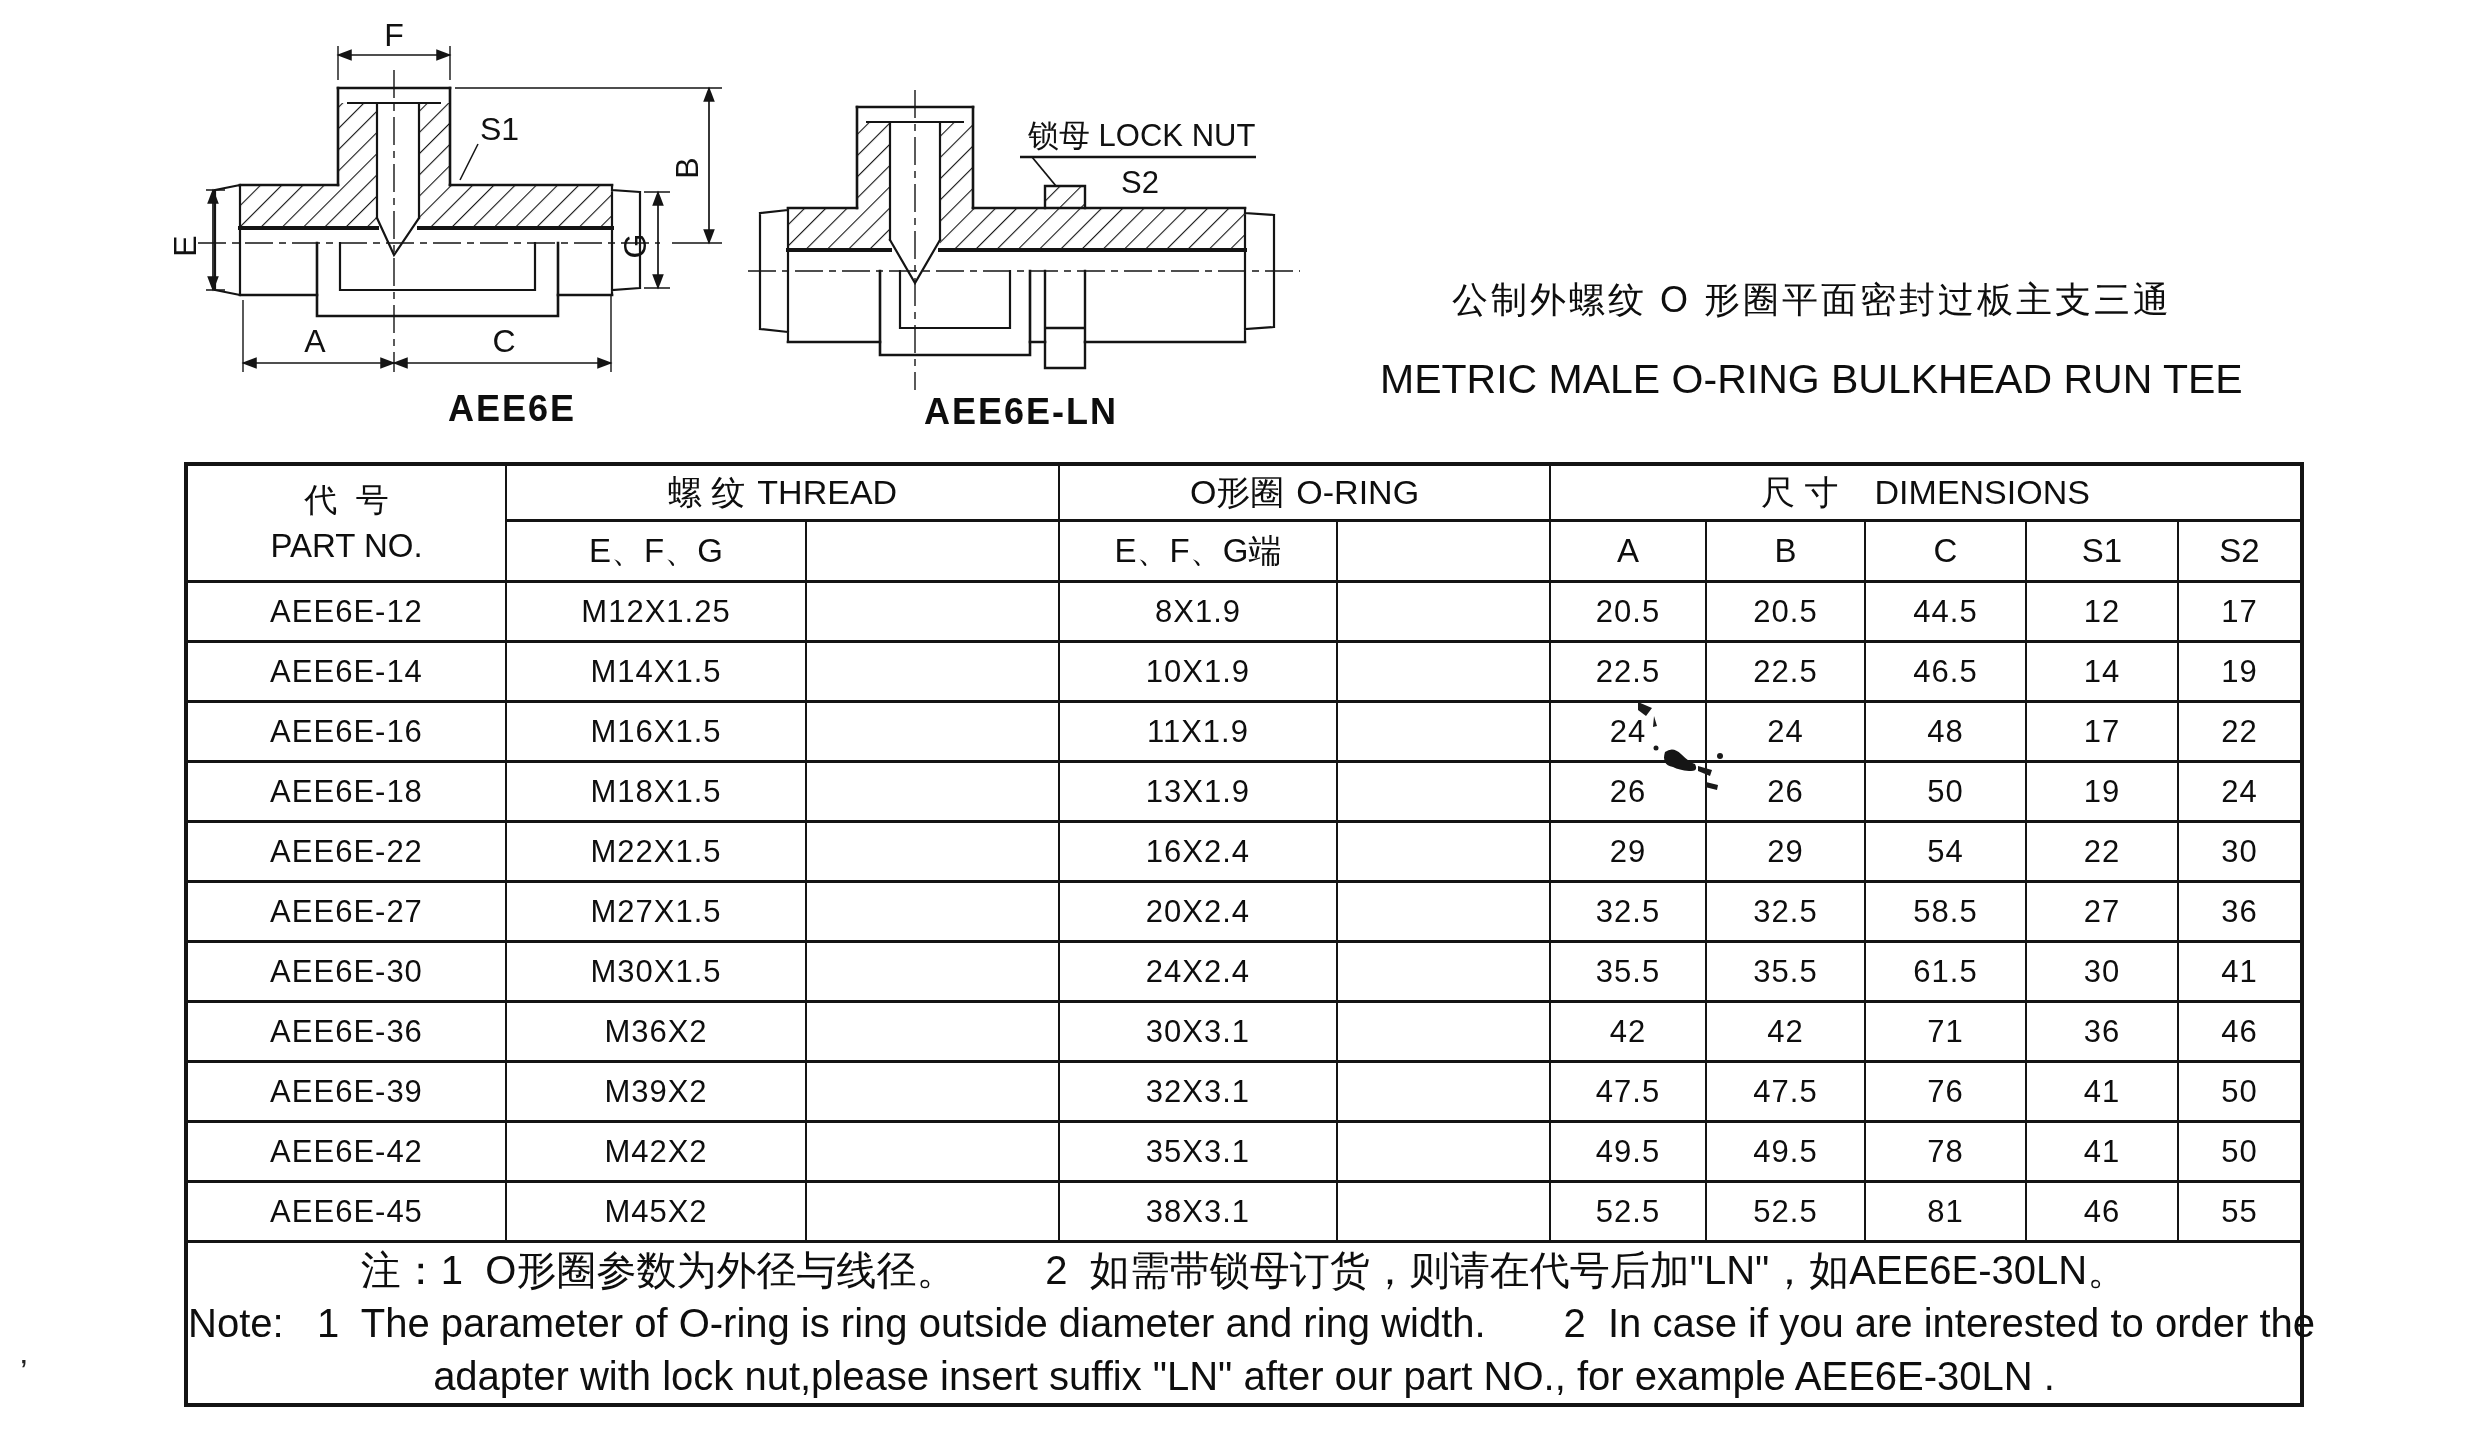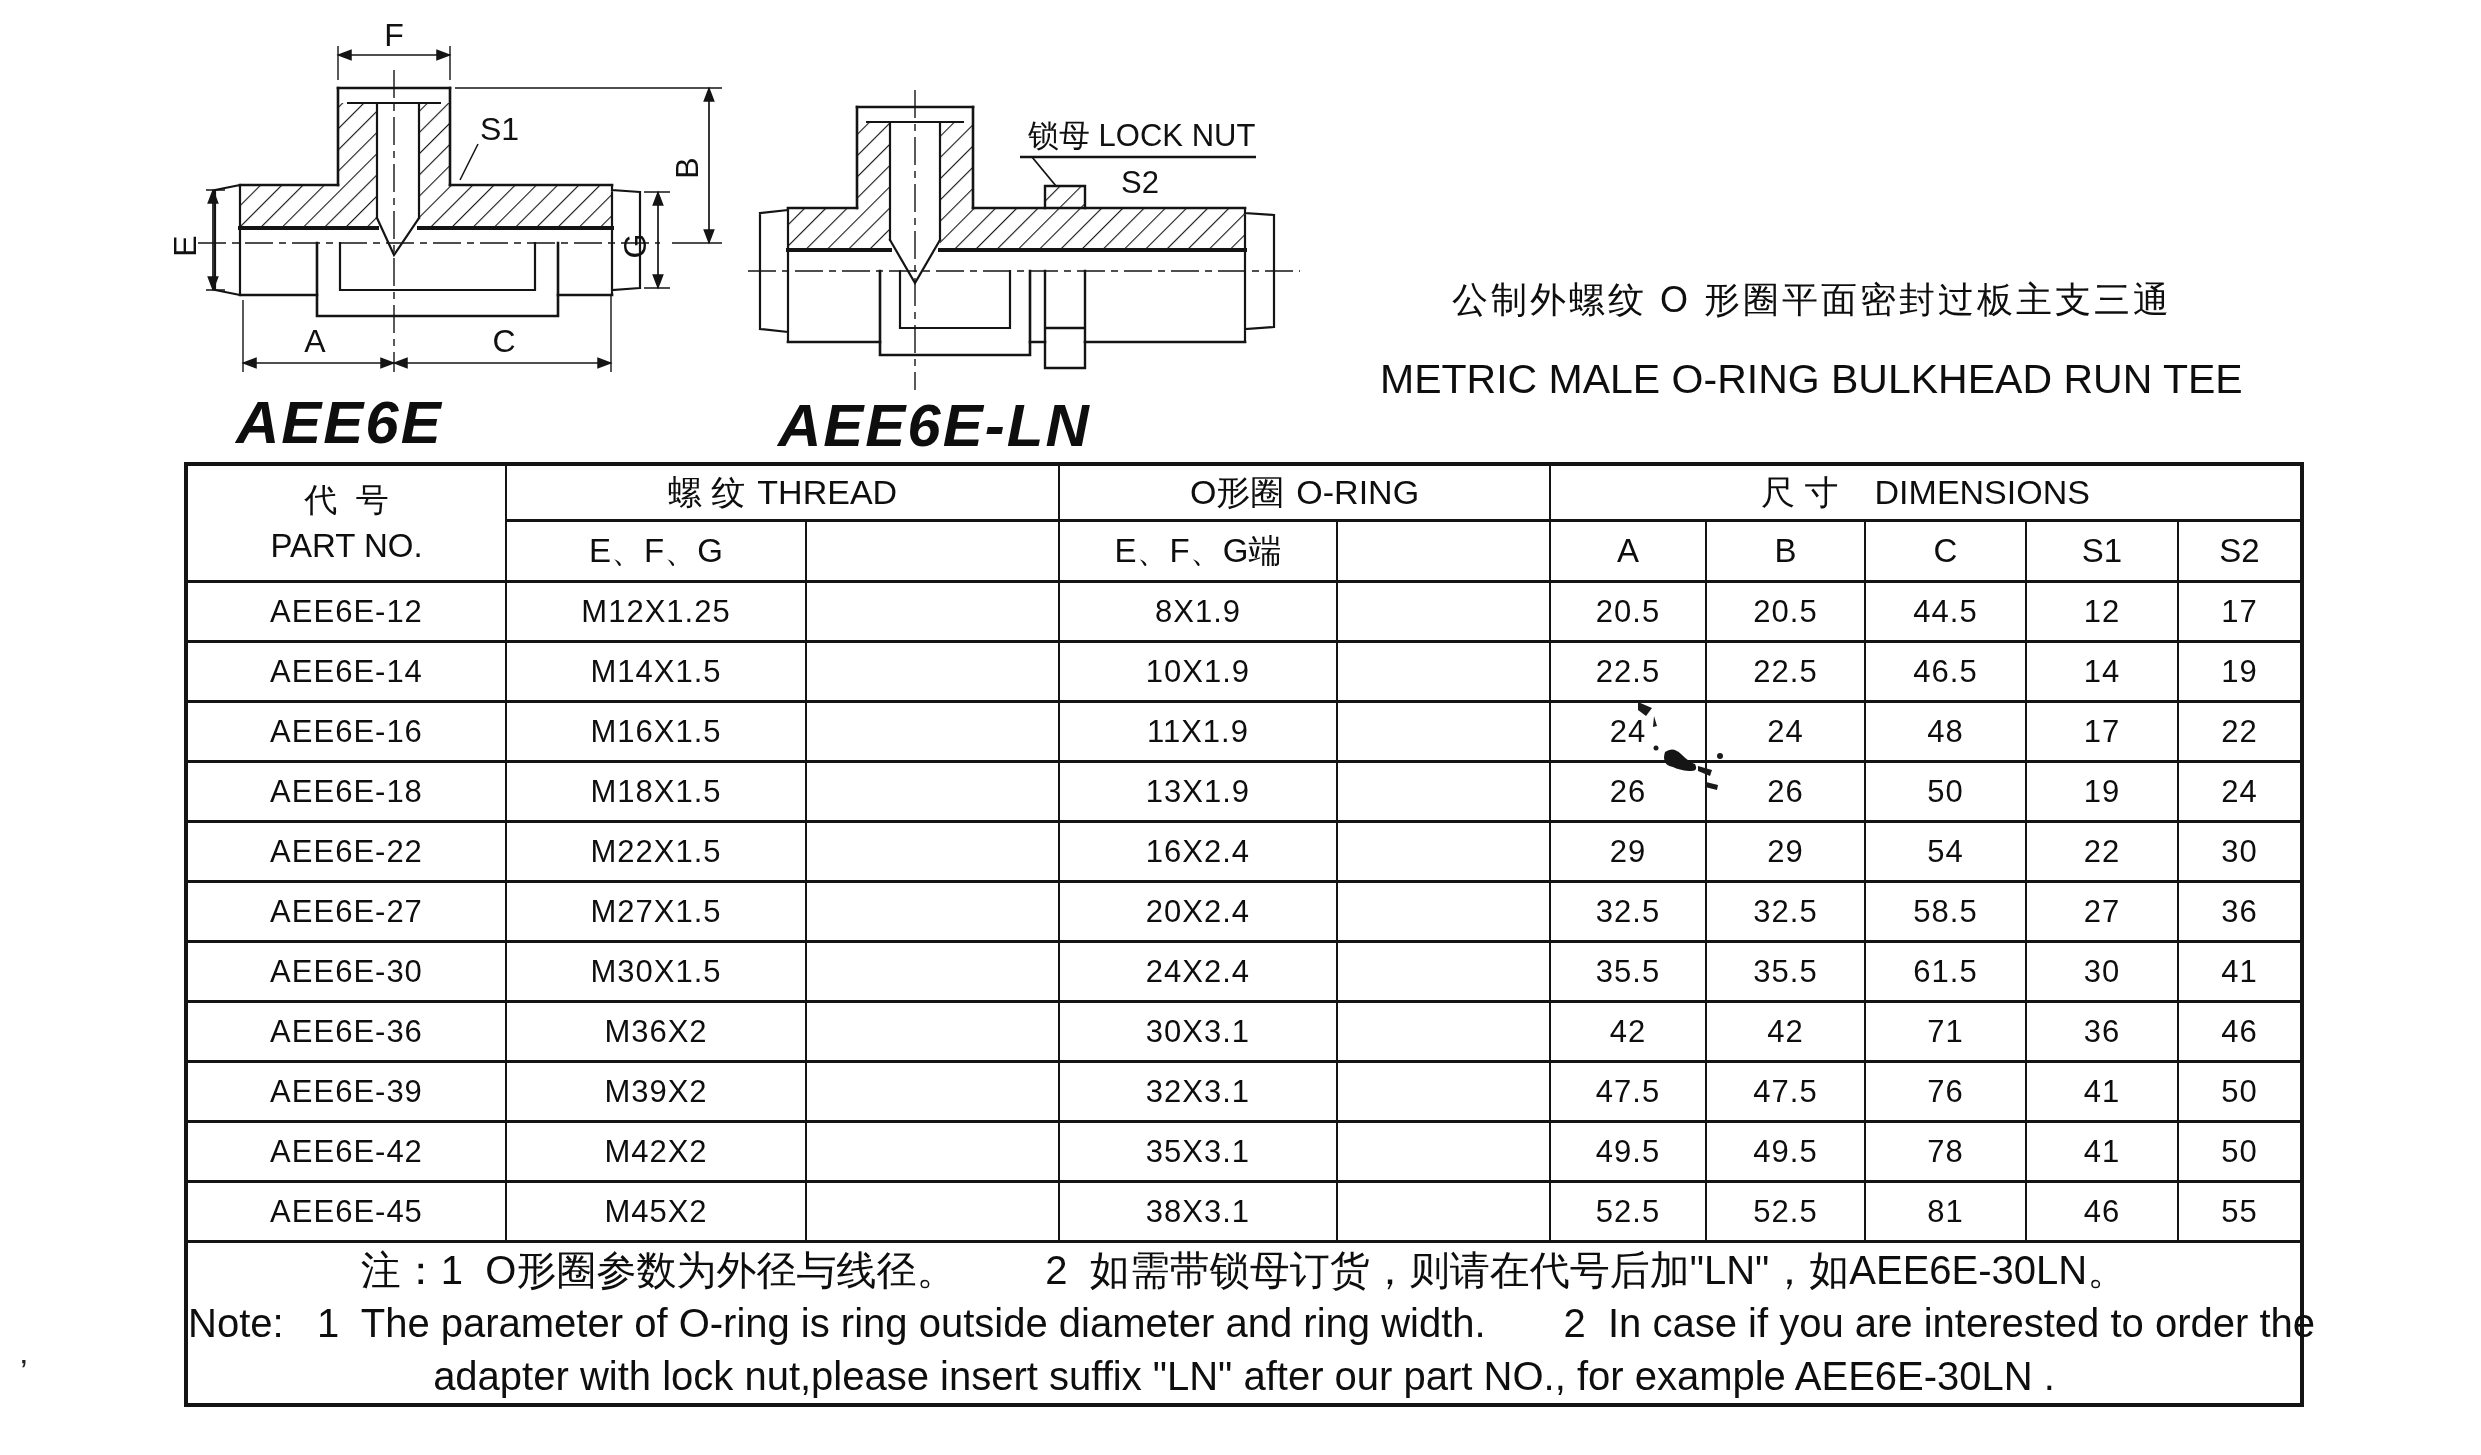--- a/index.html
+++ b/index.html
@@ -1,21 +1,21 @@
 <!DOCTYPE html>
 <html><head>
 <meta charset="utf-8">
 <style>
   html,body{margin:0;padding:0;background:#e8e8e8;}
   .page{position:relative;width:2481px;height:1455px;background:#ffffff;overflow:hidden;
         font-family:"Liberation Sans","DejaVu Sans",sans-serif;color:#0e0e0e;}
   svg text{font-family:"Liberation Sans","DejaVu Sans",sans-serif;}
 
   
-  .fig-cap{position:absolute;font-size:60px;font-weight:700;letter-spacing:2px;text-align:left;font-style:italic;}
+  .fig-cap{position:absolute;font-size:36px;font-weight:700;letter-spacing:2px;text-align:right;}
   #cap-left{left:236px;top:388px;width:340px;}
   #cap-right{left:778px;top:391px;width:340px;}
 
   
   .title-zh{position:absolute;left:1452px;top:254px;font-size:36px;letter-spacing:3px;white-space:pre;margin-top:22px;}
   .title-en{position:absolute;left:1380px;top:356px;font-size:41px;letter-spacing:0px;white-space:pre;}
 
   
   table.spec{position:absolute;left:184px;top:462px;width:2116px;border-collapse:collapse;table-layout:fixed;padding-left:48px;}
   table.spec th,table.spec td{border:2px solid #141414;border-top-width:3px;border-bottom-width:3px;

